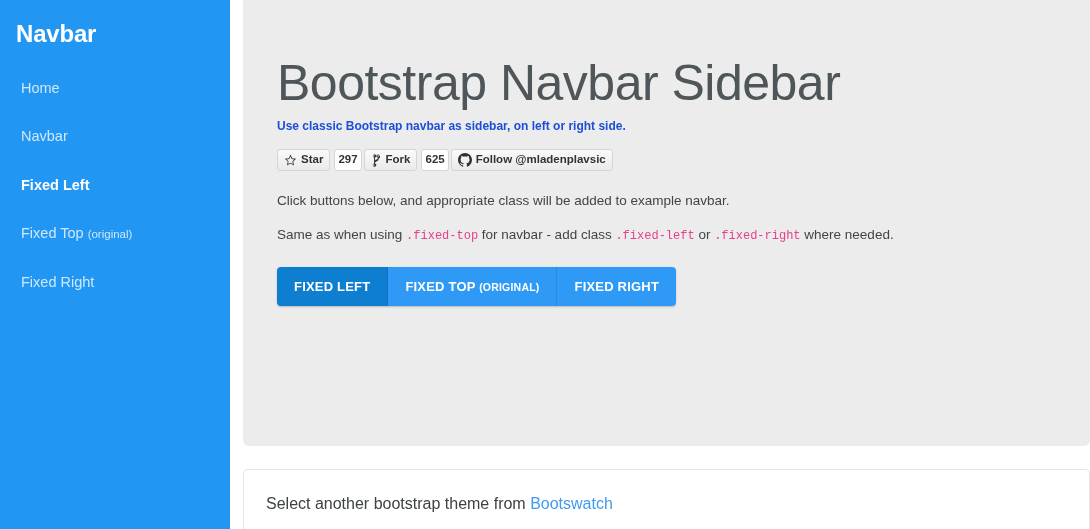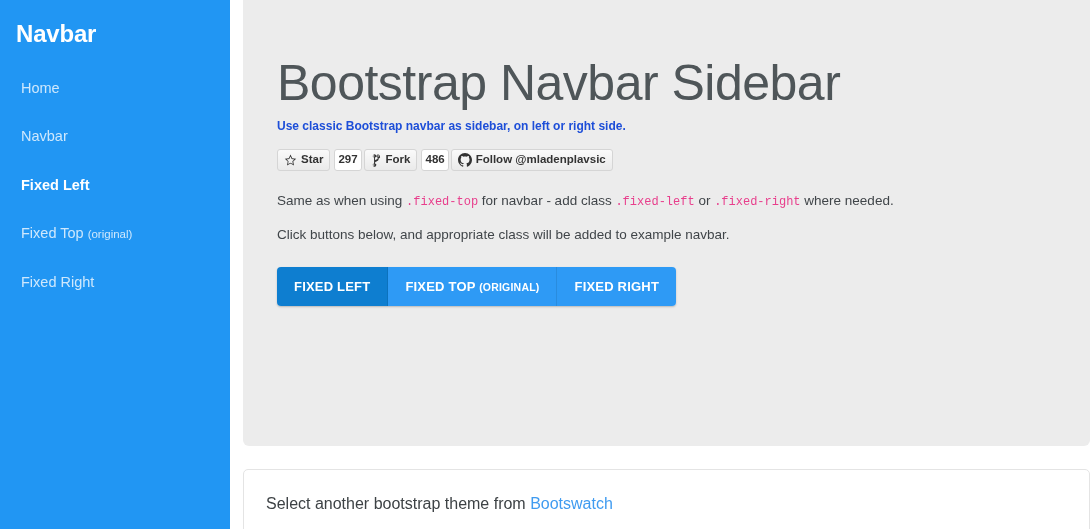--- a/index.html
+++ b/index.html
@@ -241,41 +241,41 @@
 
         <div class="gh-widget">
           <a class="gh-btn" href="#">
             <span class="gh-ico">
               <svg width="11" height="13" viewBox="0 0 12 16">
                   <path fill="#333" d="M10 2.5a2 2 0 1 0-2.6 1.9v1c0 .6-.5.9-1.4 1.3-.6.2-1.3.5-1.8.9V4.4a2 2 0 1 0-1.2 0v7.2a2 2 0 1 0 1.2 0v-.7c0-.9.6-1.3 1.8-1.8 1.2-.5 2.6-1.1 2.6-2.7v-1A2 2 0 0 0 10 2.5zM2.6 1.6a.9.9 0 1 1 0 1.8.9.9 0 0 1 0-1.8zm0 12.8a.9.9 0 1 1 0-1.8.9.9 0 0 1 0 1.8zM8 3.4a.9.9 0 1 1 0-1.8.9.9 0 0 1 0 1.8z"></path>
                 </svg>
             </span>
             <span>Fork</span>
           </a>
-          <span class="gh-count">486</span>
+          <span class="gh-count">625</span>
         </div>
 
         <div class="gh-widget">
           <a class="gh-btn" href="#">
             <span class="gh-ico">
               <svg width="14" height="14" viewBox="0 0 16 16">
                   <path fill="#333" d="M8 0C3.6 0 0 3.6 0 8c0 3.5 2.3 6.5 5.5 7.6.4.1.5-.2.5-.4v-1.3c-2.2.5-2.7-1.1-2.7-1.1-.4-.9-.9-1.2-.9-1.2-.7-.5.1-.5.1-.5.8.1 1.2.8 1.2.8.7 1.2 1.9.9 2.4.7.1-.5.3-.9.5-1.1-1.8-.2-3.6-.9-3.6-3.9 0-.9.3-1.6.8-2.1-.1-.2-.4-1 .1-2.1 0 0 .7-.2 2.2.8.6-.2 1.3-.3 2-.3s1.4.1 2 .3c1.5-1 2.2-.8 2.2-.8.4 1.1.2 1.9.1 2.1.5.6.8 1.3.8 2.1 0 3-1.8 3.7-3.6 3.9.3.3.5.8.5 1.5v2.2c0 .2.1.5.6.4C13.7 14.5 16 11.5 16 8c0-4.4-3.6-8-8-8z"></path>
                 </svg>
             </span>
             <span>Follow @mladenplavsic</span>
           </a>
         </div>
 
       </div>
 
       
+      <p class="copy">Click buttons below, and appropriate class will be added to example navbar.</p>
+
+      
       <p class="copy"><span>Same as when using </span><code>.fixed-top</code><span> for navbar - add class </span><code>.fixed-left</code><span> or </span><code>.fixed-right</code><span> where needed.</span></p>
-
-      
-      <p class="copy">Click buttons below, and appropriate class will be added to example navbar.</p>
 
       
       <div id="btn-group">
         <button class="abtn active">
           <span>FIXED LEFT</span>
         </button>
         <button class="abtn">
           <span>FIXED TOP</span>
           <span class="sub">(ORIGINAL)</span>
         </button>

